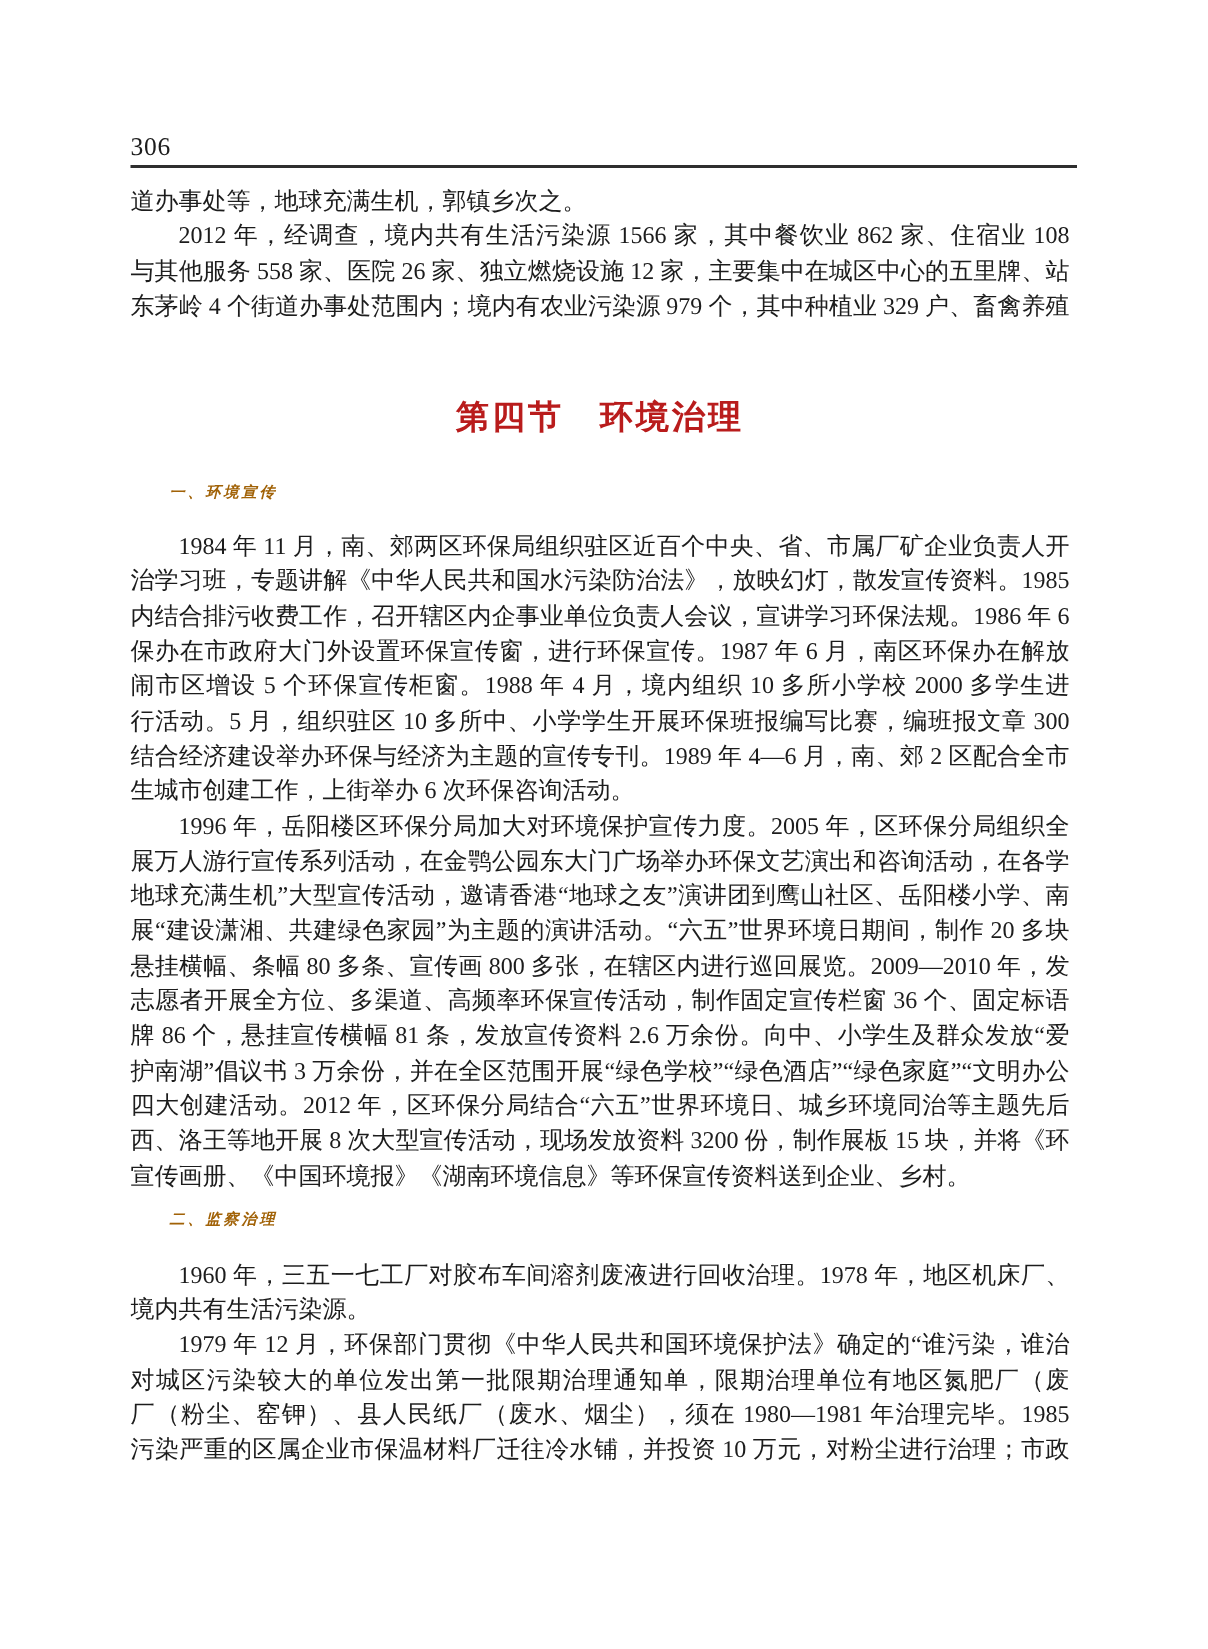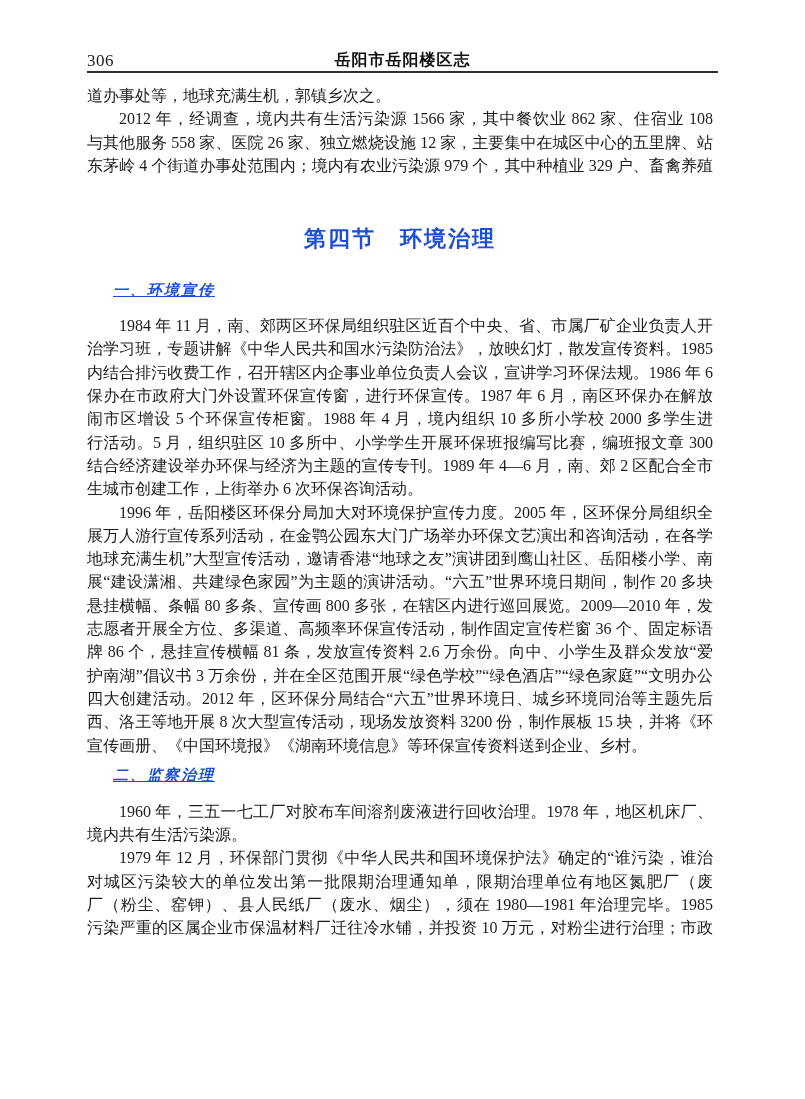--- a/index.html
+++ b/index.html
@@ -7,23 +7,23 @@
     position: relative;
     width: 805px;
     height: 1099px;
     background: #ffffff;
     overflow: hidden;
     font-family: "Liberation Serif", "DejaVu Serif", serif;
     color: #1c1c1c;
   }
   .header {
     margin: 0 87px;
-    padding-top: 46px;
+    padding-top: 85px;
     display: flex;
-    align-items: flex-end;
+    align-items: center;
     position: relative;
     height: 25px;
     box-sizing: content-box;
   }
   .page-number {
     font-size: 17px;
     letter-spacing: 0.5px;
     color: #1c1c1c;
   }
   .book-title {
@@ -58,44 +58,42 @@
   }
   .line.first-line { text-indent: 2em; }
   .line.last-line { text-align-last: left; }
   .section-heading {
     text-align: center;
     font-family: "Liberation Sans", "DejaVu Sans", sans-serif;
     font-weight: bold;
     font-size: 22px;
     line-height: 32px;
     letter-spacing: 2px;
-    color: #1d4ed8;
+    color: #b91c1c;
     margin-top: 46px;
     margin-bottom: 0;
   }
   .sub-heading {
     font-style: italic;
     font-weight: bold;
-    font-size: 15px;
+    font-size: 10px;
     line-height: 22px;
     letter-spacing: 2px;
     padding-left: 26px;
-    color: #1d4ed8;
-    text-decoration: underline;
+    color: #a16207;
   }
   .sub-heading.sub-1 { margin-top: 24px; margin-bottom: 13px; }
   .sub-heading.sub-2 { margin-top: 7px; margin-bottom: 14px; }
 </style>
 </head>
 <body>
 
 <div class="page">
   <div class="header">
     <span class="page-number">306</span>
-    <span class="book-title">岳阳市岳阳楼区志</span>
   </div>
   <div class="header-rule"></div>
 
   <div class="doc-body">
       <div class="para">
         <div class="line last-line">道办事处等，地球充满生机，郭镇乡次之。</div>
       </div>
       <div class="para">
         <div class="line first-line">2012 年，经调查，境内共有生活污染源 1566 家，其中餐饮业 862 家、住宿业 108 家、居民服务</div>
         <div class="line">与其他服务 558 家、医院 26 家、独立燃烧设施 12 家，主要集中在城区中心的五里牌、站前、三眼桥、</div>

